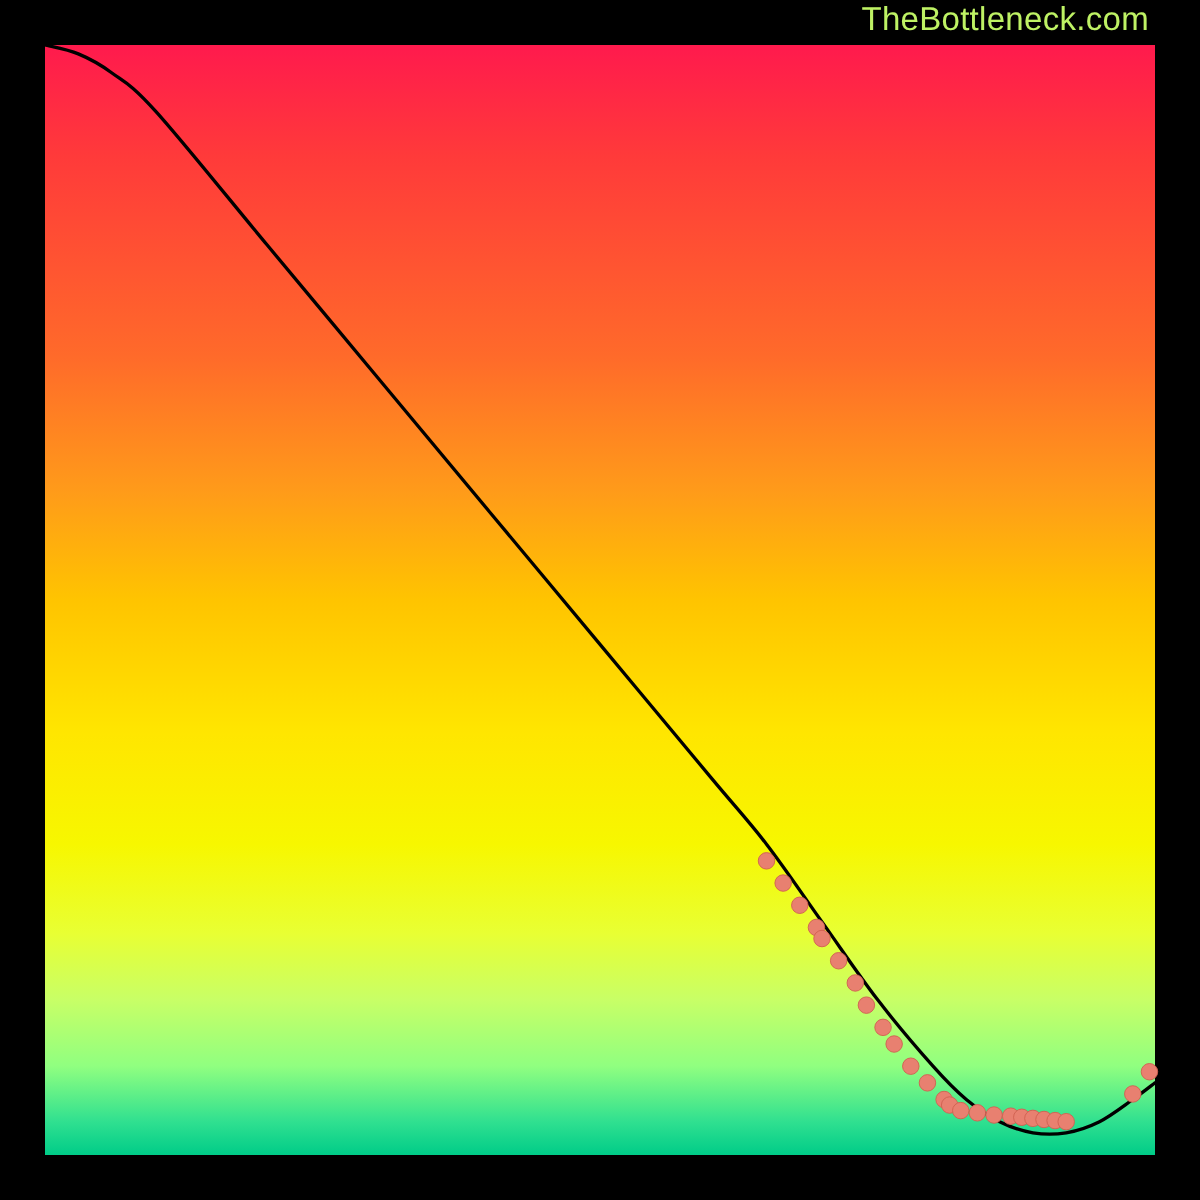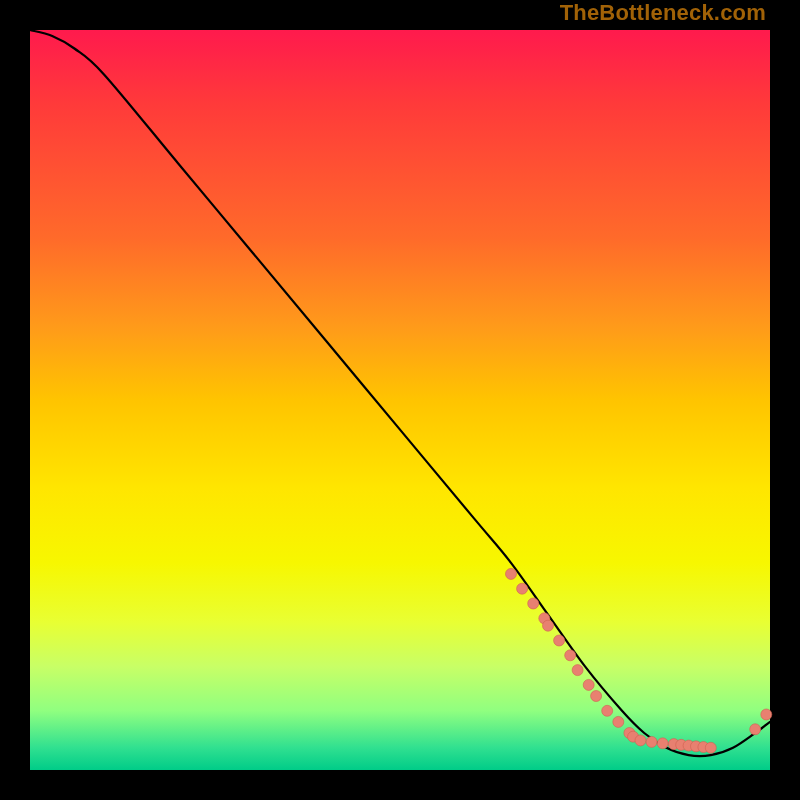--- a/index.html
+++ b/index.html
@@ -35,26 +35,25 @@
       #c8ff66 86%,
       #90ff80 92%,
       #30e090 97%,
       #00cc88 100%
     );
   }
   .watermark {
     position: absolute;
     top: 0;
     right: 34px;
-    color: #a16207;
+    color: #bef264;
     font-family: Arial, Helvetica, sans-serif;
     font-size: 22px;
     letter-spacing: 0.2px;
     user-select: none;
-    font-weight: bold;
   }
   svg.curve {
     position: absolute;
     left: 0;
     top: 0;
     width: 740px;
     height: 740px;
     overflow: visible;
   }
 </style>

